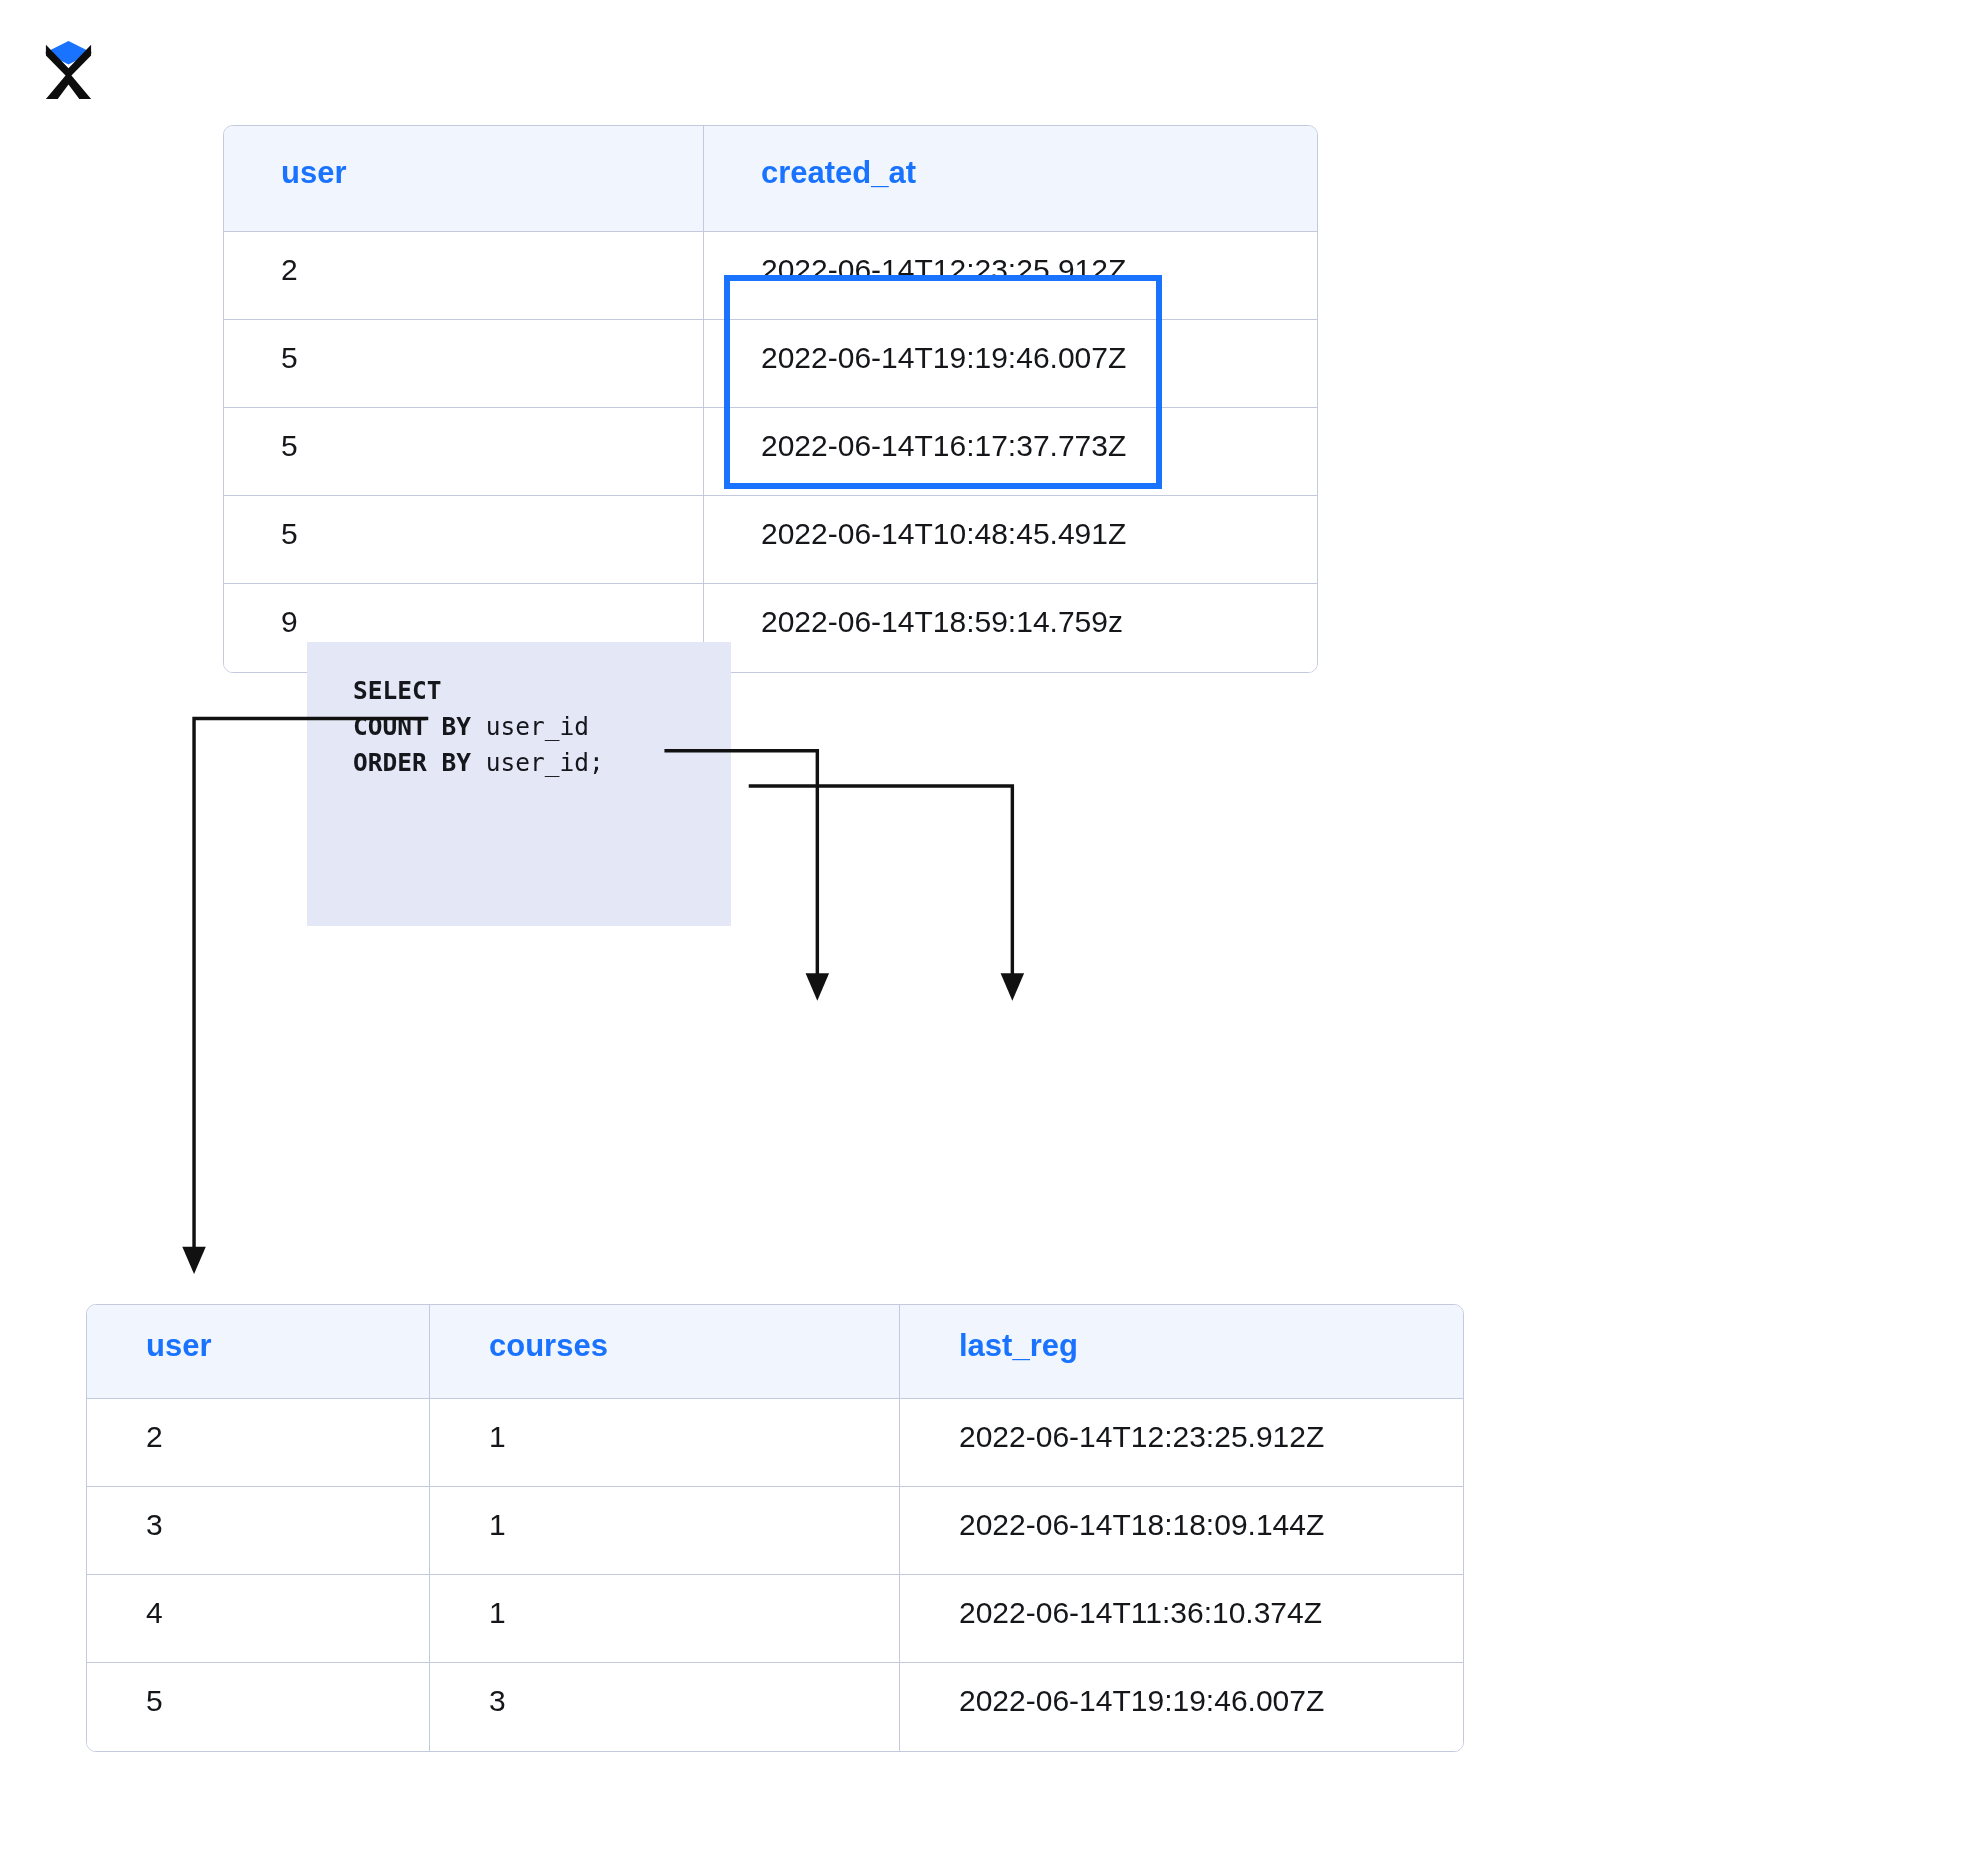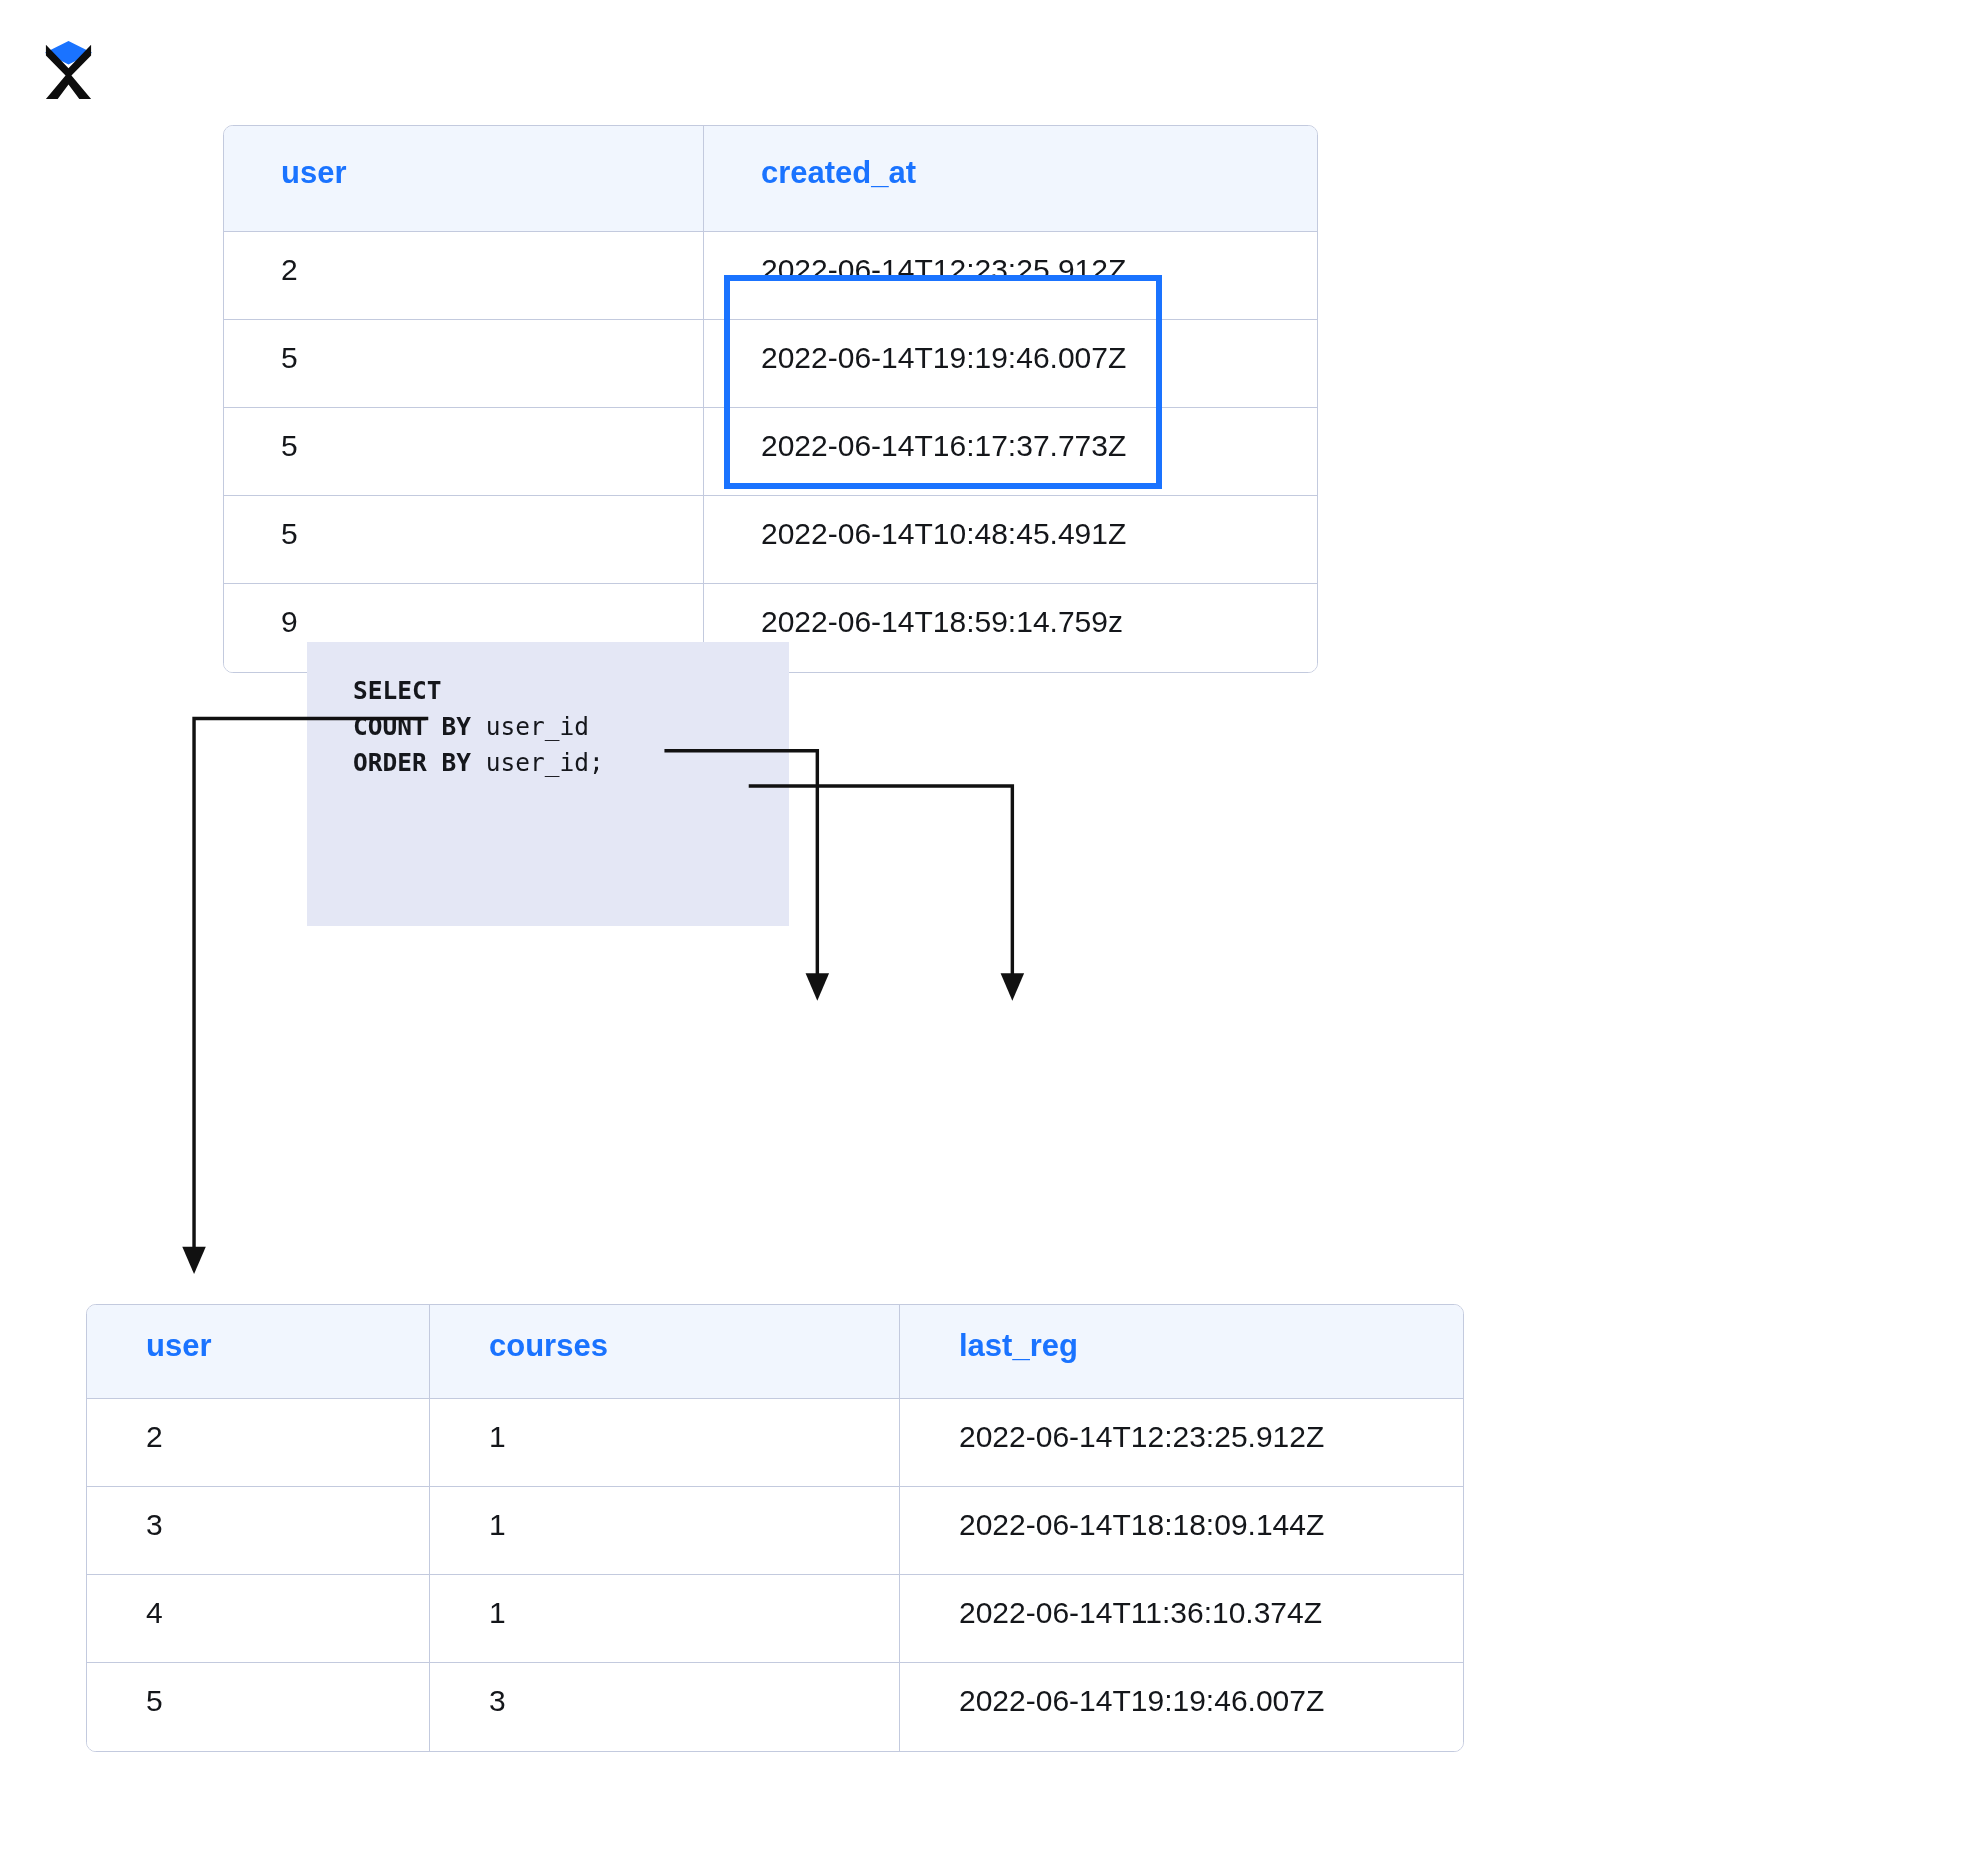--- a/index.html
+++ b/index.html
@@ -95,21 +95,21 @@
     box-sizing: border-box;
     background: transparent;
     pointer-events: none;
   }
 
   
   .sql-block {
     position: absolute;
     left: 307px;
     top: 642px;
-    width: 482px;
+    width: 424px;
     height: 284px;
     background: #e4e7f5;
     box-sizing: border-box;
     padding: 31px 0 0 46px;
   }
   .sql-line {
     font-family: "DejaVu Sans Mono", monospace;
     font-size: 24.5px;
     line-height: 36px;
     color: #15171c;

